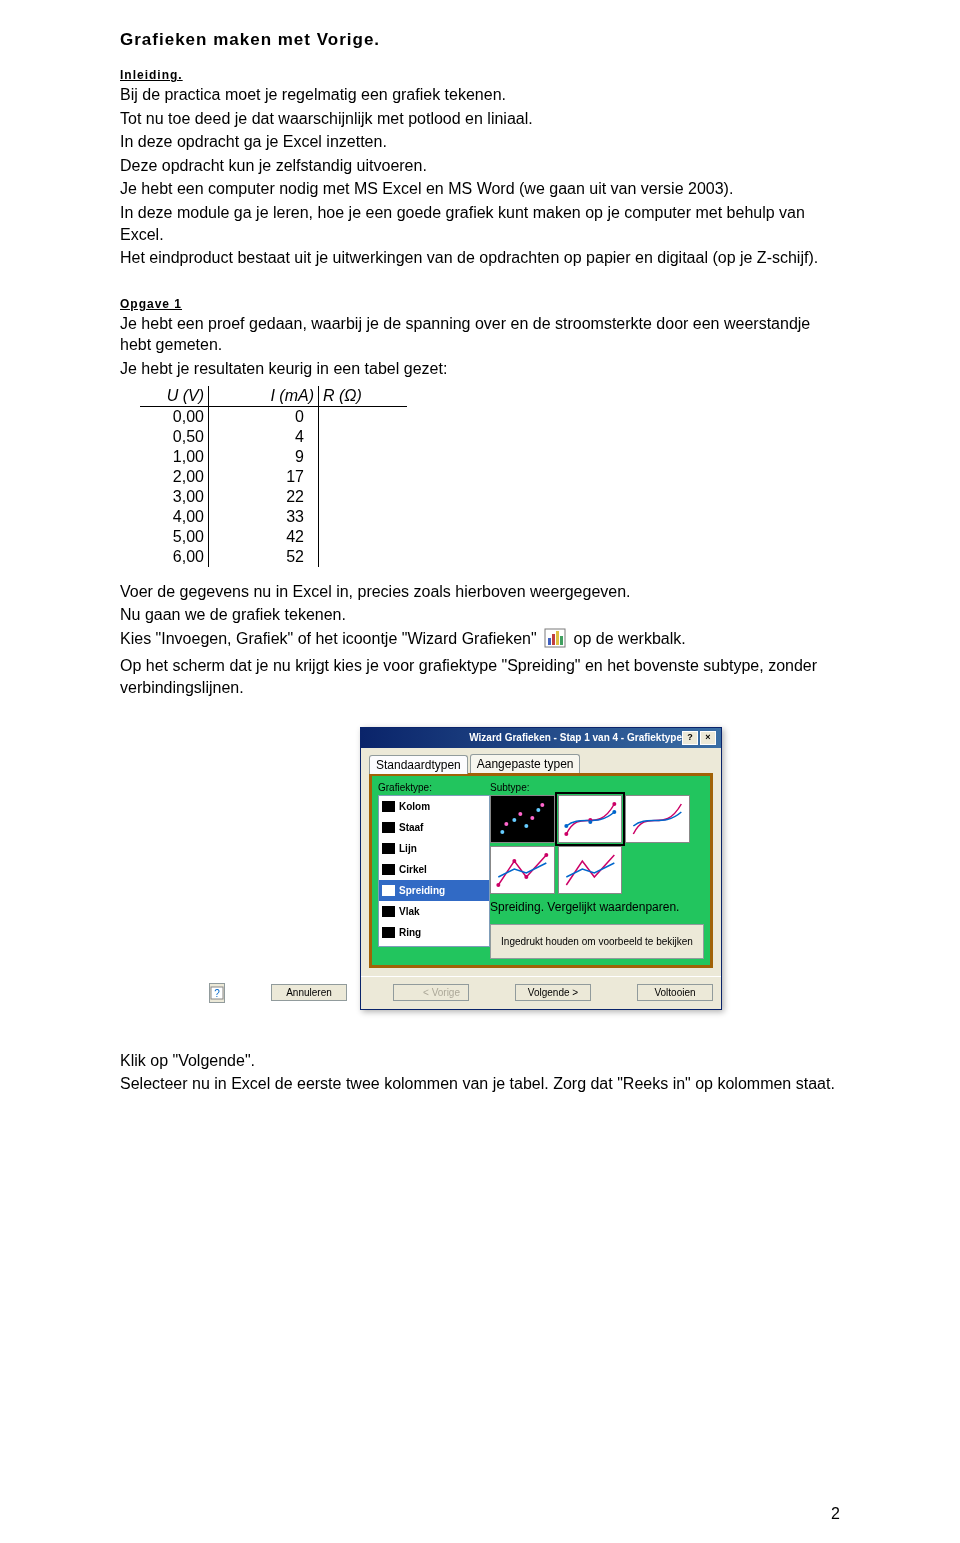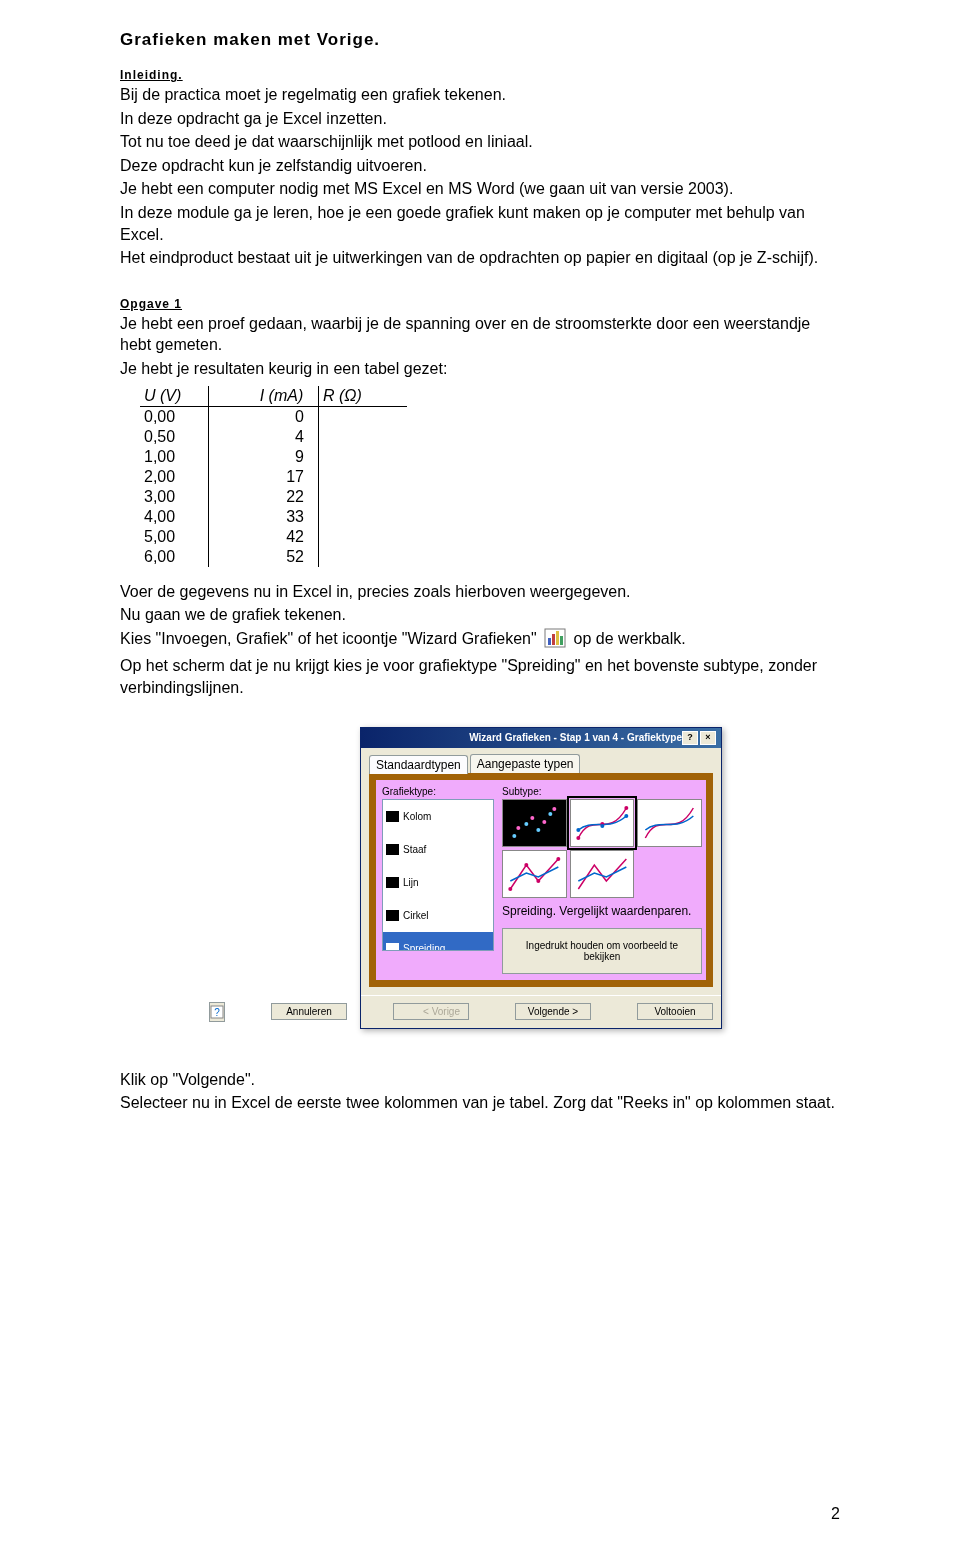--- a/index.html
+++ b/index.html
@@ -45,24 +45,24 @@
   table.data th, table.data td {
     padding: 1px 4px;
     text-align: left;
     font-weight: normal;
   }
   table.data th {
     font-style: italic;
     border-bottom: 1px solid #000;
   }
   table.data th:nth-child(1),
-  table.data td:nth-child(1) { width: 60px; border-right: 1px solid #000; }
+  table.data td:nth-child(1) { width: 60px; border-right: 1px solid #000; text-align: right; }
   table.data th:nth-child(2),
   table.data td:nth-child(2) { width: 65px; border-right: 1px solid #000; text-align: right; padding-right: 14px;}
-  table.data th:nth-child(2){ text-align:center; padding-right:4px;padding-left:40px;}
+  table.data th:nth-child(2){ text-align:right; padding-right:4px;padding-left:40px;}
   table.data th:nth-child(3),
   table.data td:nth-child(3) { width: 80px; }
   .icon-inline {
     display: inline-block;
     vertical-align: -4px;
     margin: 0 3px;
   }
   .page-num {
     position: absolute;
     bottom: 20px;
@@ -117,41 +117,41 @@
     border-radius: 3px 3px 0 0;
     font-size: 12px;
   }
   .tab.active {
     background: #fcfcfe;
     font-weight: normal;
     position: relative;
     top: 1px;
   }
   .tab-panel {
-    border: 7px solid #a16207;
-    background: #f0abfc;
+    border: 3px solid #a16207;
+    background: #22c55e;
     padding: 6px;
     display: flex;
-    gap: 8px;
   }
   .col-label { font-size:10px; margin-bottom:2px; }
   .listbox {
     width: 110px;
     height: 150px;
     background: #fff;
     border: 1px solid #7f9db9;
     overflow: hidden;
     font-size: 10px;
   }
   .listbox .item {
-    padding: 11px 3px;
+    padding: 5px 3px;
     display: flex;
     align-items: center;
     gap: 4px;
     white-space: nowrap;
+    font-weight: bold;
   }
   .listbox .item.selected {
     background: #316ac5;
     color: #fff;
   }
   .mini-swatch {
     width: 13px; height: 11px;
     background: #000;
     display:inline-block;
     flex-shrink:0;
@@ -214,22 +214,22 @@
 </head>
 <body>
 
 <div class="page">
 
   <div class="title">Grafieken maken met Vorige.</div>
 
   <div class="block">
     <div class="heading">Inleiding.</div>
     <p>Bij de practica moet je regelmatig een grafiek tekenen.</p>
+    <p>Tot nu toe deed je dat waarschijnlijk met potlood en liniaal.</p>
     <p>In deze opdracht ga je Excel inzetten.</p>
-    <p>Tot nu toe deed je dat waarschijnlijk met potlood en liniaal.</p>
     <p>Deze opdracht kun je zelfstandig uitvoeren.</p>
     <p>Je hebt een computer nodig met MS Excel en MS Word (we gaan uit van versie 2003).</p>
     <p>In deze module ga je leren, hoe je een goede grafiek kunt maken op je computer met behulp van Excel.</p>
     <p>Het eindproduct bestaat uit je uitwerkingen van de opdrachten op papier en digitaal (op je Z-schijf).</p>
   </div>
 
   <div class="block">
     <div class="heading">Opgave 1</div>
     <p>Je hebt een proef gedaan, waarbij je de spanning over en de stroomsterkte door een weerstandje hebt gemeten.</p>
     <p>Je hebt je resultaten keurig in een tabel gezet:</p>

